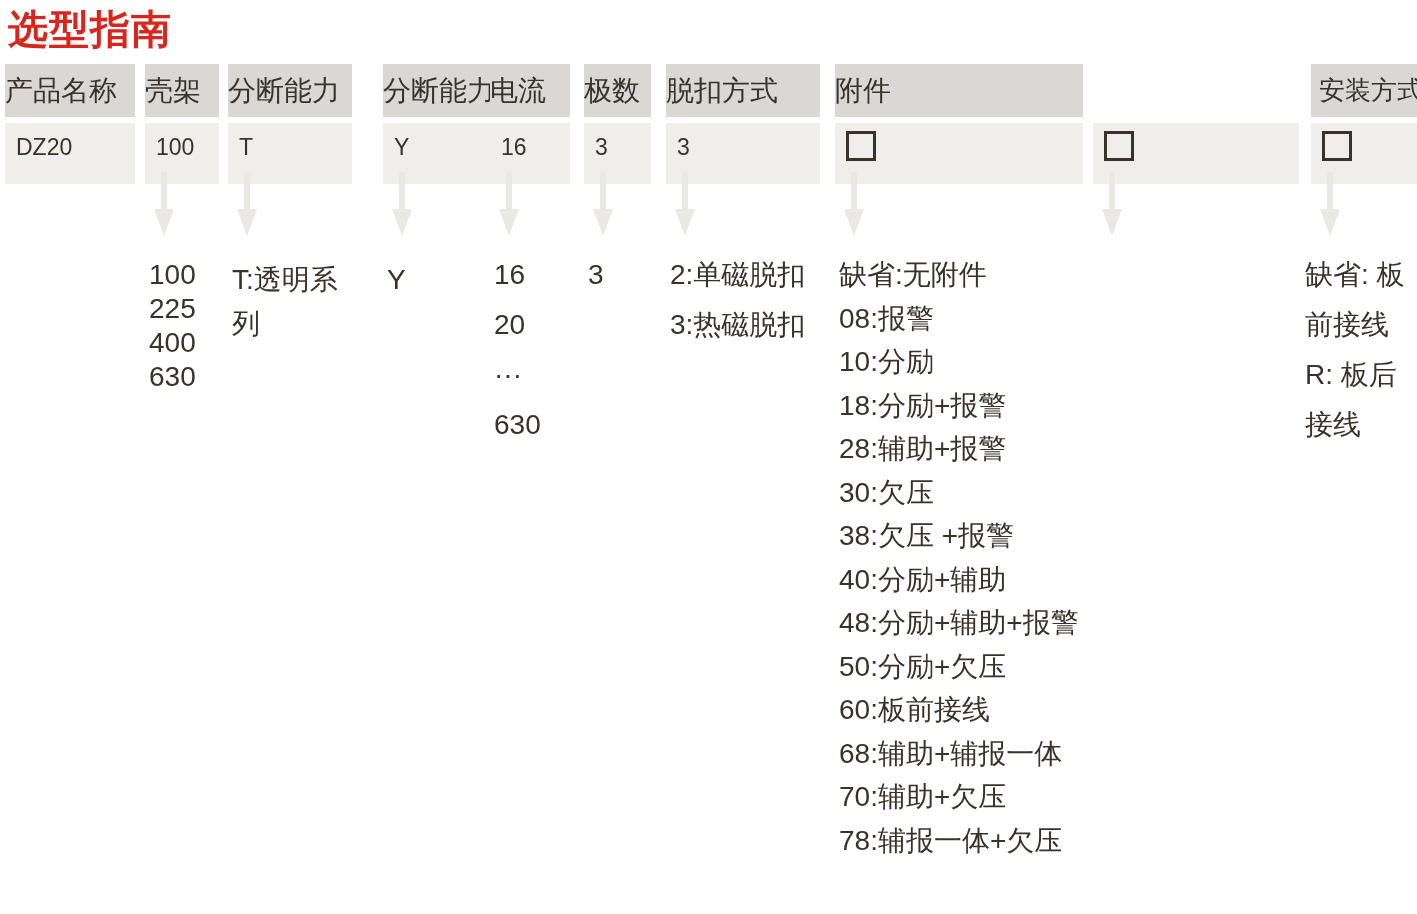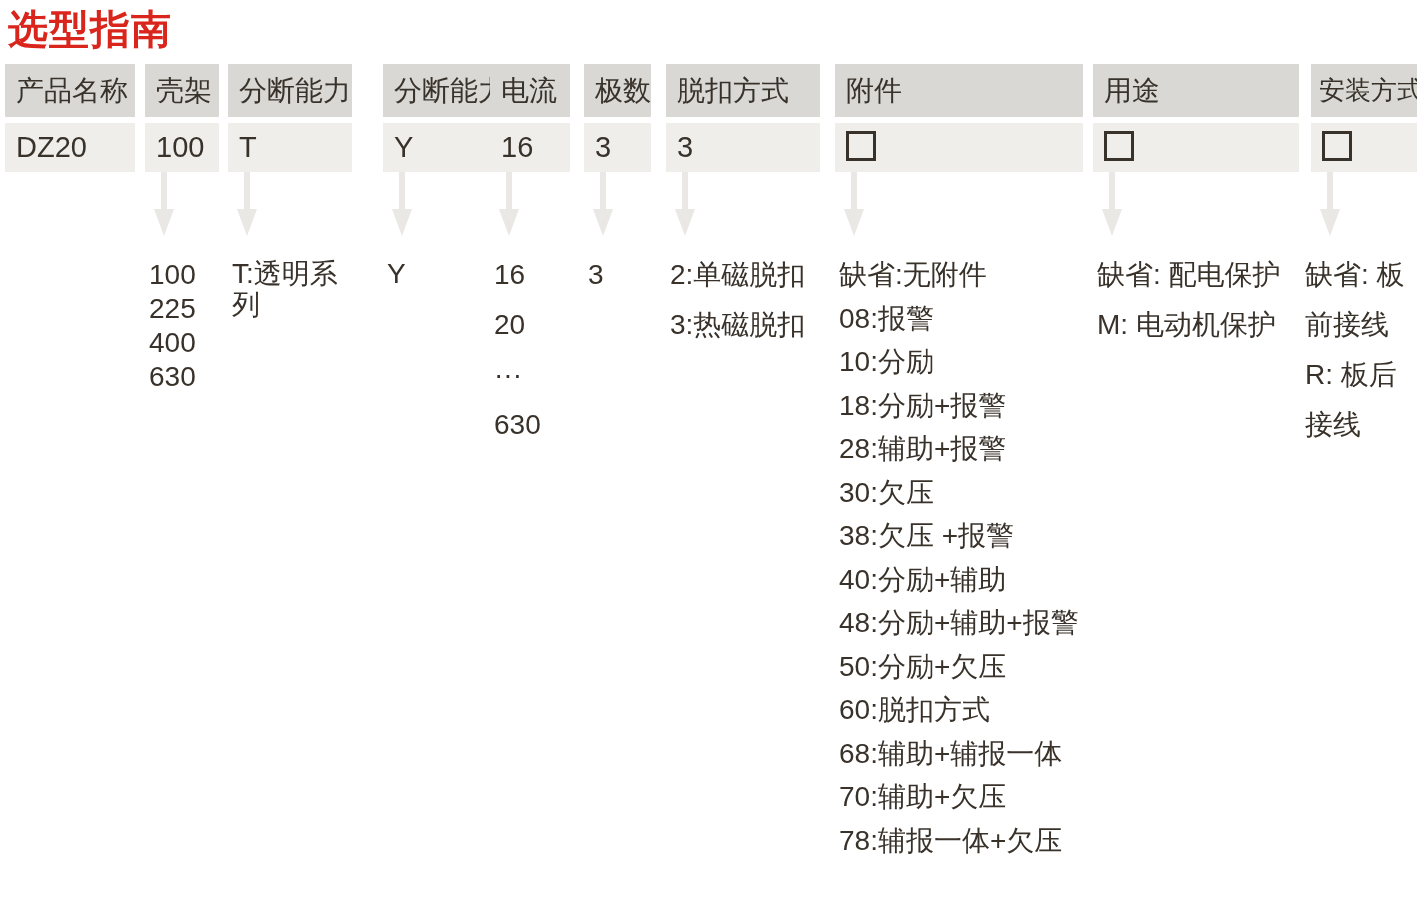--- a/index.html
+++ b/index.html
@@ -18,42 +18,42 @@
   .c3{left:228px;width:124px}
   .c4{left:383px;width:115px}
   .c5{left:490px;width:80px}
   .c6{left:584px;width:67px}
   .c7{left:666px;width:154px}
   .c8{left:835px;width:248px}
   .c9{left:1093px;width:206px}
   .c10{left:1311px;width:106px}
   .hdr{
     position:absolute;top:0;left:0;right:0;height:53px;line-height:53px;
-    background:#d9d8d4;font-size:28px;padding-left:11px;box-sizing:border-box;white-space:nowrap;
+    background:#d9d8d4;font-size:28px;box-sizing:border-box;white-space:nowrap;
   }
   .c10 .hdr{font-size:26px;padding-left:8px}
   .val{
-    position:absolute;top:59px;left:0;right:0;height:49px;line-height:49px;
-    background:#efeeea;font-size:29px;padding-left:11px;box-sizing:border-box;white-space:nowrap;
+    position:absolute;top:59px;left:0;right:0;height:61px;line-height:49px;
+    background:#efeeea;font-size:23px;padding-left:11px;box-sizing:border-box;white-space:nowrap;
   }
   .box{
     display:inline-block;width:24px;height:24px;border:3px solid #39322b;
     vertical-align:middle;margin-top:-6px;background:transparent;
   }
   .arrow{position:absolute;top:108px;left:8px;display:block}
   .opts{position:absolute;left:4px;font-size:28px;width:260px}
   .c2 .opts,.c3 .opts,.c4 .opts{top:194px}
   .c5 .opts,.c6 .opts,.c7 .opts,.c9 .opts{top:186px}
   .c8 .opts{top:189px}
   .c10 .opts{top:186px;left:-6px;width:112px}
   .c3 .opts{width:118px}
   .opt{white-space:nowrap}
   .c3 .opt,.c10 .opt{white-space:normal}
   .c2 .opt{line-height:34px}
-  .c3 .opt,.c4 .opt{line-height:31px}
+  .c3 .opt,.c4 .opt{line-height:44px}
   .c5 .opt,.c6 .opt,.c7 .opt,.c9 .opt,.c10 .opt{line-height:50px}
   .c8 .opt{line-height:43.5px}
 </style>
 </head>
 <body>
 
 <h1 class="title">选型指南</h1>
 
 <div class="grid">
 
@@ -152,38 +152,33 @@
         <div class="opt">缺省:无附件</div>
         <div class="opt">08:报警</div>
         <div class="opt">10:分励</div>
         <div class="opt">18:分励+报警</div>
         <div class="opt">28:辅助+报警</div>
         <div class="opt">30:欠压</div>
         <div class="opt">38:欠压 +报警</div>
         <div class="opt">40:分励+辅助</div>
         <div class="opt">48:分励+辅助+报警</div>
         <div class="opt">50:分励+欠压</div>
-        <div class="opt">60:脱扣方式</div>
+        <div class="opt">60:板前接线</div>
         <div class="opt">68:辅助+辅报一体</div>
         <div class="opt">70:辅助+欠压</div>
         <div class="opt">78:辅报一体+欠压</div>
       </div>
   </div>
 
   <div class="col c9">
-    <div class="hdr">用途</div>
     <div class="val"><span class="box"></span></div>
     <svg class="arrow" width="22" height="64" viewBox="0 0 22 64">
         <rect x="8" y="0" width="6" height="39" fill="#e9e8e4"></rect>
         <polygon points="1,37 21,37 11,64" fill="#e9e8e4"></polygon>
       </svg>
-    <div class="opts">
-        <div class="opt">缺省: 配电保护</div>
-        <div class="opt">M: 电动机保护</div>
-      </div>
   </div>
 
   <div class="col c10">
     <div class="hdr">安装方式</div>
     <div class="val"><span class="box"></span></div>
     <svg class="arrow" width="22" height="64" viewBox="0 0 22 64">
         <rect x="8" y="0" width="6" height="39" fill="#e9e8e4"></rect>
         <polygon points="1,37 21,37 11,64" fill="#e9e8e4"></polygon>
       </svg>
     <div class="opts">

